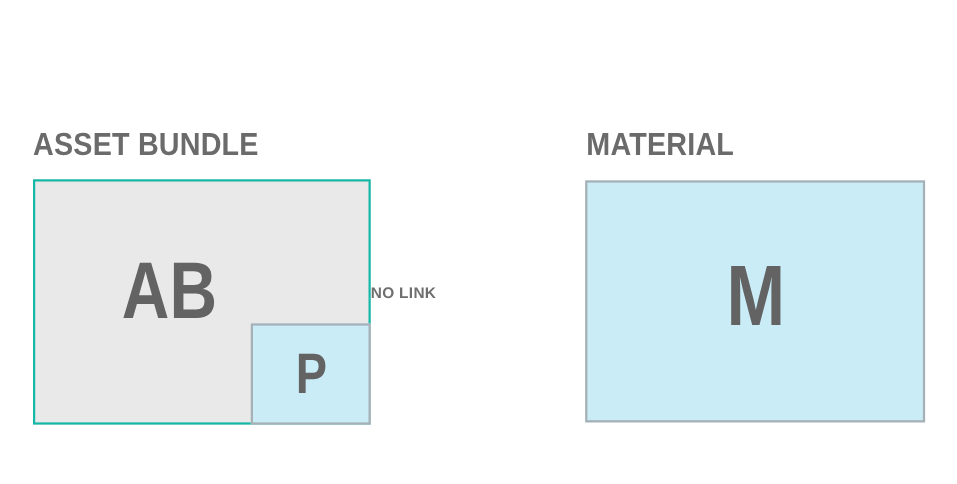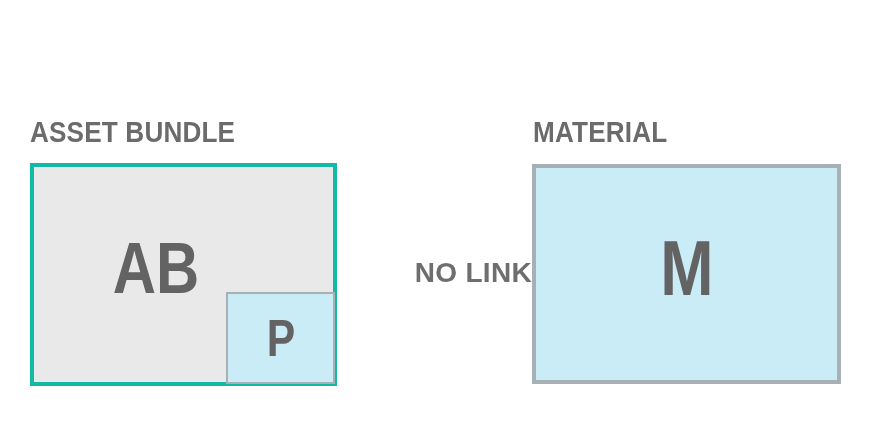--- a/index.html
+++ b/index.html
@@ -44,21 +44,21 @@
     transform-origin: left top;
     white-space: nowrap;
   }
   .label-asset-bundle { left: 30px; top: 118px; }
   .label-material { left: 533px; top: 118px; }
 
   
   .box {
     position: absolute;
     box-sizing: border-box;
-    border: 4px solid #14b8a6;
+    border: 2px solid #14b8a6;
   }
   .asset-bundle-box {
     left: 30px; top: 163px;
     width: 307px; height: 223px;
     background: #e9e9e9;
   }
   .material-box {
     left: 532px; top: 164px;
     width: 309px; height: 220px;
     background: #c9ecf7;
@@ -97,22 +97,22 @@
     font-size: 78px;
     transform: translate(-50%, -50%) scaleX(0.82);
   }
 
   
   .relation-label {
     position: absolute;
     left: 337px;
     top: 259px;
     width: 195px;
-    text-align: right;
-    font-size: 28px;
+    text-align: left;
+    font-size: 14px;
     font-weight: bold;
     color: #6e6e6e;
     letter-spacing: 0.3px;
     line-height: 1;
   }
 </style>
 </head>
 <body>
 
 <div class="canvas">

